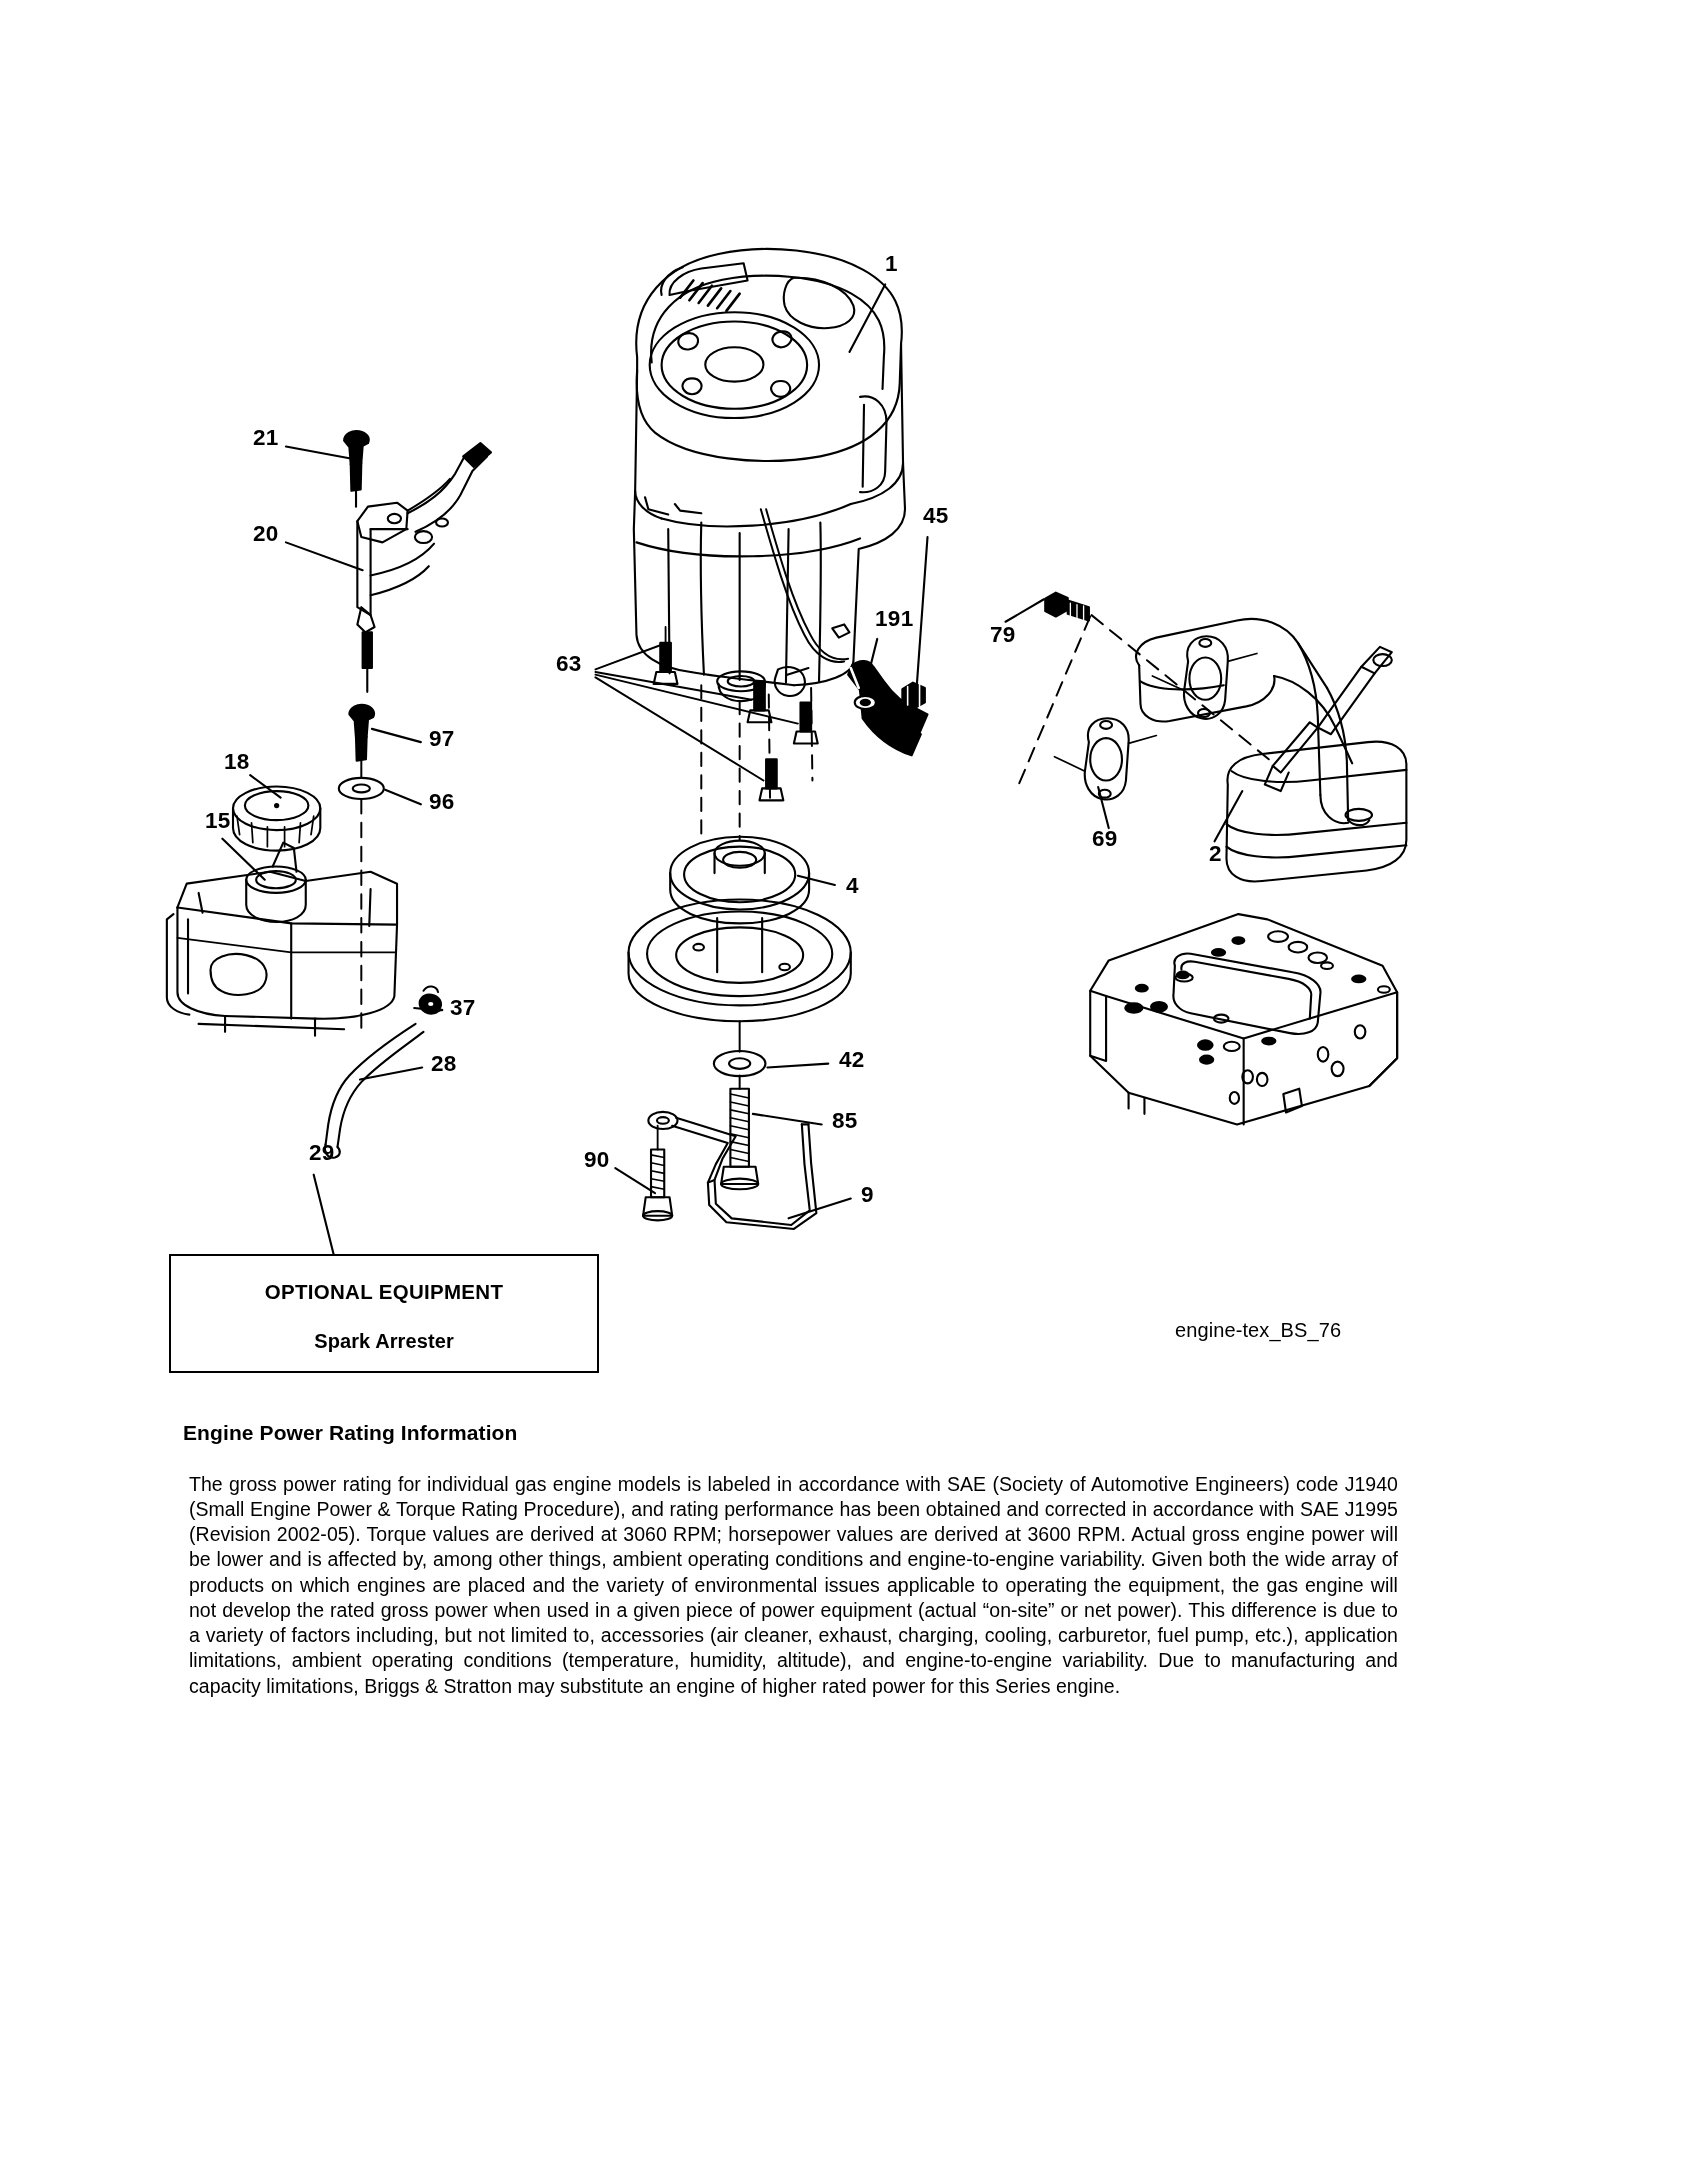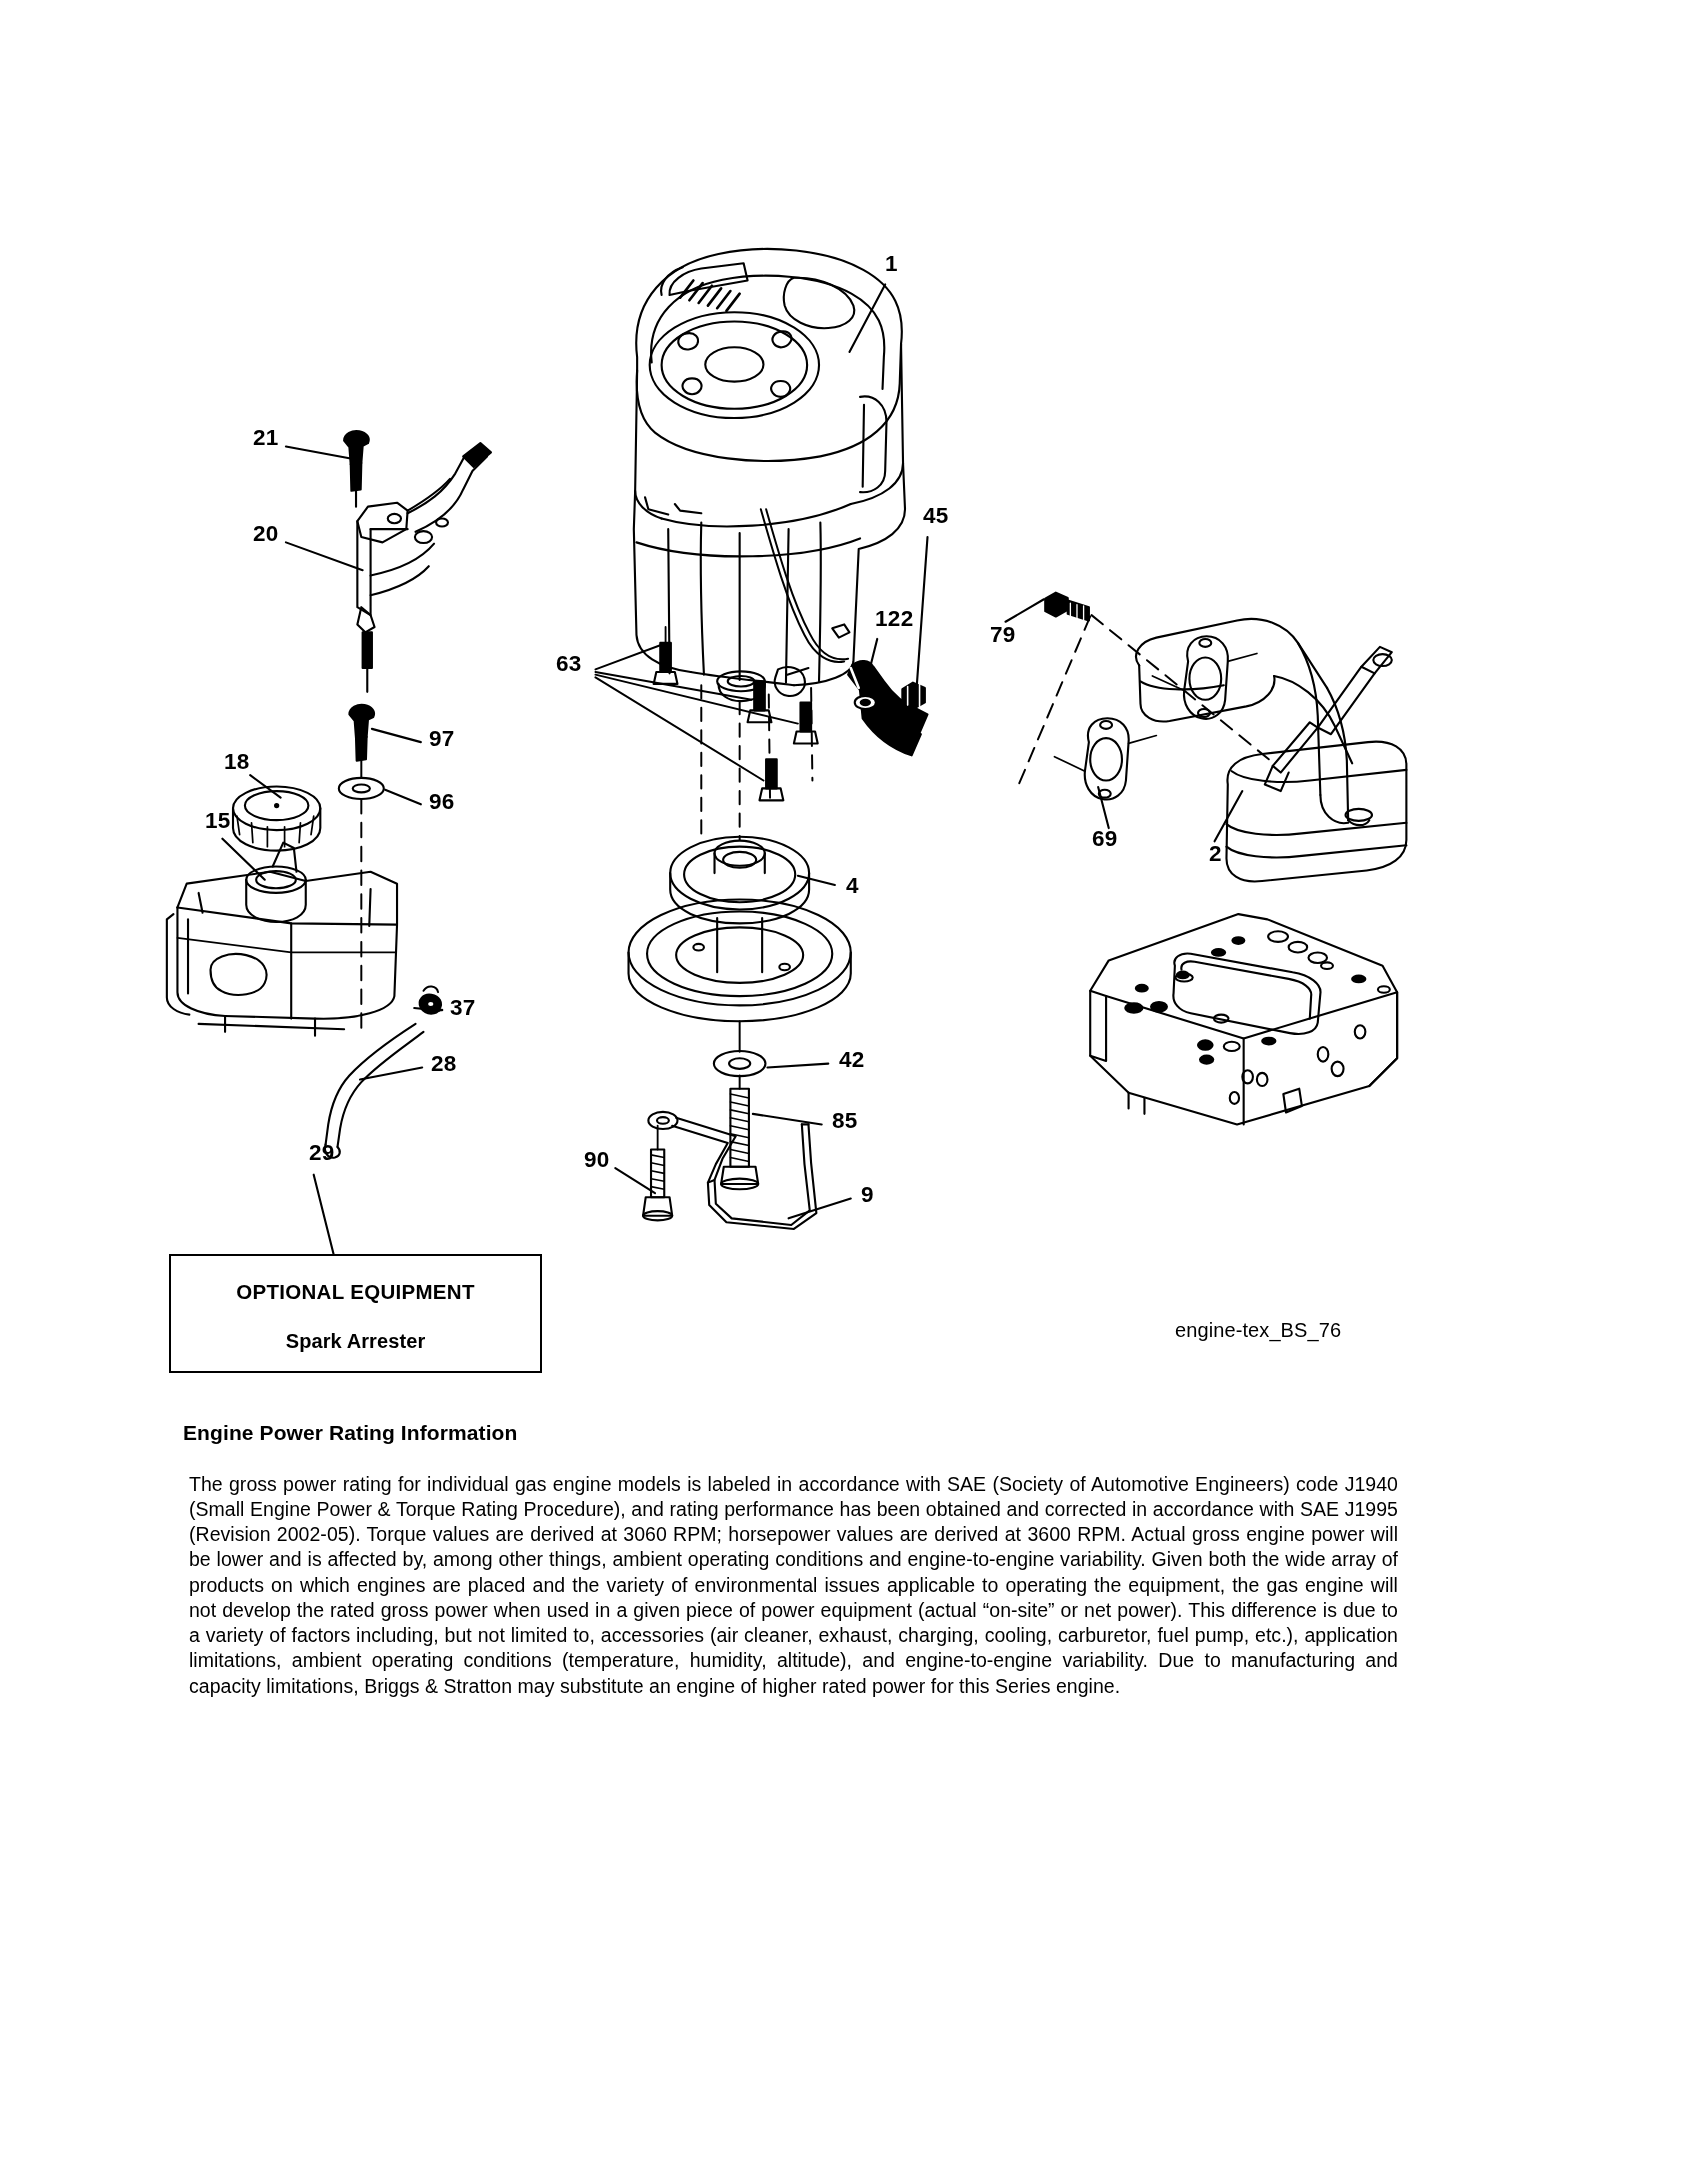--- a/index.html
+++ b/index.html
@@ -25,21 +25,21 @@
     line-height:1;
     letter-spacing:0.3px;
     color:#000;
     white-space:nowrap;
   }
 
   
   #opt-box{
     position:absolute;
     left:169px;top:1254px;
-    width:373px;height:119px;
+    width:430px;height:119px;
     border:2px solid #000;
     background:#fff;
     box-sizing:border-box;
   }
   #opt-title{
     position:absolute;left:0;top:24px;width:100%;
     text-align:center;
     font-size:20.5px;font-weight:bold;letter-spacing:0.3px;
   }
   #opt-sub{
@@ -475,21 +475,21 @@
           <path d="M1286 1812 L1192 1842"></path>
         </g>
 
       </g>
     </svg>
 
     <div class="callout" style="left:885px;top:253px;">1</div>
     <div class="callout" style="left:253px;top:427px;">21</div>
     <div class="callout" style="left:253px;top:523px;">20</div>
     <div class="callout" style="left:923px;top:505px;">45</div>
-    <div class="callout" style="left:875px;top:608px;">122</div>
+    <div class="callout" style="left:875px;top:608px;">191</div>
     <div class="callout" style="left:990px;top:624px;">79</div>
     <div class="callout" style="left:556px;top:653px;">63</div>
     <div class="callout" style="left:429px;top:728px;">97</div>
     <div class="callout" style="left:224px;top:751px;text-align:right;">18</div>
     <div class="callout" style="left:429px;top:791px;">96</div>
     <div class="callout" style="left:205px;top:810px;">15</div>
     <div class="callout" style="left:1092px;top:828px;">69</div>
     <div class="callout" style="left:1209px;top:843px;">2</div>
     <div class="callout" style="left:846px;top:875px;">4</div>
     <div class="callout" style="left:450px;top:997px;">37</div>

